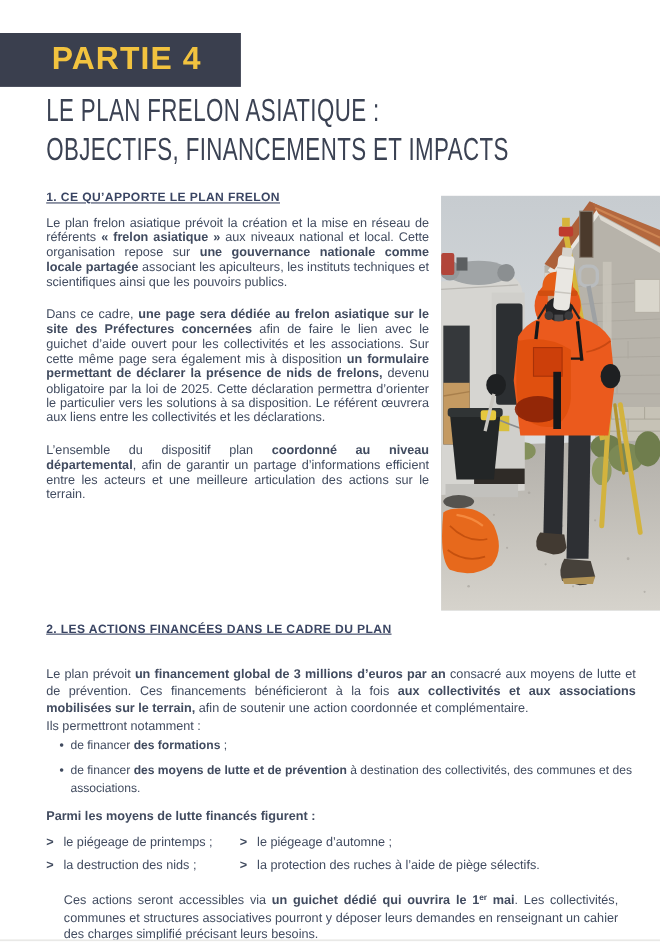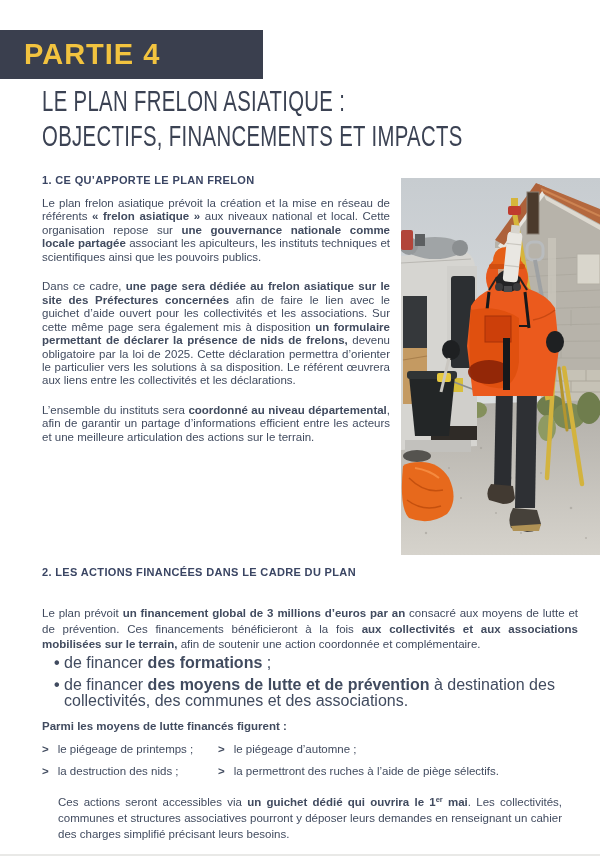--- a/index.html
+++ b/index.html
@@ -5,39 +5,40 @@
   html,body{margin:0;padding:0;background:#ffffff;}
   .page{
     position:relative;width:600px;height:856px;background:#fff;
     font-family:"Liberation Sans",sans-serif;overflow:hidden;
     color:#414b5f;
   }
   .page::after{content:"";position:absolute;left:0;right:0;bottom:0;height:2px;background:#e9e9e7;}
 
   
   .badge{
-    position:absolute;left:0;top:30px;width:263px;height:49px;
+    position:absolute;left:0;top:30px;width:219px;height:49px;
     background:#3a3f4e;display:flex;align-items:center;box-sizing:border-box;
-    padding-left:24px;
+    padding-left:47px;
   }
   .badge span{
     color:#f2c33f;font-weight:700;font-size:29px;letter-spacing:1px;
   }
 
   
   .title{
     position:absolute;left:42px;top:84px;margin:0;
     font-size:29px;line-height:34.5px;font-weight:400;color:#3b4253;
     transform:scaleX(0.70);transform-origin:0 0;white-space:nowrap;
     letter-spacing:0.5px;
   }
 
   h3.shead{
     margin:0 0 11px 0;font-size:11px;font-weight:700;color:#3a4563;
     letter-spacing:0.35px;
+    text-decoration:underline;
   }
 
   
   .leftcol{position:absolute;left:42px;top:174px;width:348px;}
   .leftcol p{
     margin:0 0 16px 0;font-size:11.5px;line-height:13.45px;
     text-align:justify;color:#414b5f;
   }
 
   
@@ -45,21 +46,21 @@
   figure.photo svg{display:block;width:100%;height:100%;}
 
   
   .sec2{position:absolute;left:42px;top:566px;width:536px;}
   .sec2 h3.shead{margin-bottom:28px;}
   .sec2 p{font-size:11.5px;line-height:15.6px;color:#414b5f;}
   .sec2 p.lead{margin:0 0 1px 0;text-align:justify;}
   .sec2 p.listhead{margin:0;}
   ul.dotlist{list-style:none;margin:2px 0 10px 0;padding:0;}
   ul.dotlist li{
-    position:relative;padding-left:22px;font-size:16px;line-height:15.6px;
+    position:relative;padding-left:22px;font-size:11px;line-height:15.6px;
     margin-bottom:7px;color:#414b5f;
   }
   ul.dotlist li::before{content:"•";position:absolute;left:12px;top:0;font-weight:700;}
   p.financed{margin:2px 0 8px 0;font-weight:700;}
   .arrows{
     display:grid;grid-template-columns:176px 1fr;row-gap:6px;
     font-size:11.5px;line-height:15.6px;margin:0 0 9px 0;
   }
   .arrow-item{display:flex;}
   .arrow-item .gt{font-weight:700;margin-right:9px;}
@@ -74,21 +75,21 @@
   <div class="badge">
     <span>PARTIE 4</span>
   </div>
 
   <h1 class="title"><span>LE PLAN FRELON ASIATIQUE :</span><br><span>OBJECTIFS, FINANCEMENTS ET IMPACTS</span></h1>
 
   <div class="leftcol">
     <h3 class="shead">1. CE QU’APPORTE LE PLAN FRELON</h3>
     <p><span>Le plan frelon asiatique prévoit la création et la mise en réseau de référents </span><span style="font-weight: 700;">«&nbsp;frelon asiatique&nbsp;»</span><span> aux niveaux national et local. Cette organisation repose sur </span><span style="font-weight: 700;">une gouvernance nationale comme locale partagée</span><span> associant les apiculteurs, les instituts techniques et scientifiques ainsi que les pouvoirs publics.</span></p>
     <p><span>Dans ce cadre, </span><span style="font-weight: 700;">une page sera dédiée au frelon asiatique sur le site des Préfectures concernées</span><span> afin de faire le lien avec le guichet d’aide ouvert pour les collectivités et les associations. Sur cette même page sera également mis à disposition </span><span style="font-weight: 700;">un formulaire permettant de déclarer la présence de nids de frelons,</span><span> devenu obligatoire par la loi de 2025. Cette déclaration permettra d’orienter le particulier vers les solutions à sa disposition. Le référent œuvrera aux liens entre les collectivités et les déclarations.</span></p>
-    <p><span>L’ensemble du instituts sera </span><span style="font-weight: 700;">coordonné au niveau départemental</span><span>, afin de garantir un partage d’informations efficient entre les acteurs et une meilleure articulation des actions sur le terrain.</span></p>
+    <p><span>L’ensemble du dispositif plan </span><span style="font-weight: 700;">coordonné au niveau départemental</span><span>, afin de garantir un partage d’informations efficient entre les acteurs et une meilleure articulation des actions sur le terrain.</span></p>
   </div>
 
   <figure class="photo">
     <svg viewBox="0 0 199 377" preserveAspectRatio="none">
       <defs>
         <linearGradient id="skyg" x1="0" y1="0" x2="0" y2="1">
           <stop offset="0" stop-color="#c7ccd0"></stop>
             <stop offset="1" stop-color="#e7e9e9"></stop>
         </linearGradient>
         <linearGradient id="roadg" x1="0" y1="0" x2="0" y2="1">
@@ -263,39 +264,40 @@
         <ellipse cx="154" cy="164" rx="9" ry="11" fill="#1e2022"></ellipse>
         <ellipse cx="50" cy="172" rx="9" ry="10" fill="#1e2022"></ellipse>
         <line x1="48" y1="180" x2="40" y2="214" stroke="#c9c6c0" stroke-width="3"></line>
       </g>
     </svg>
   </figure>
 
   <div class="sec2">
     <h3 class="shead">2. LES ACTIONS FINANCÉES DANS LE CADRE DU PLAN</h3>
     <p class="lead"><span>Le plan prévoit </span><span style="font-weight: 700;">un financement global de 3 millions d’euros par an</span><span> consacré aux moyens de lutte et de prévention. Ces financements bénéficieront à la fois </span><span style="font-weight: 700;">aux collectivités et aux associations mobilisées sur le terrain,</span><span> afin de soutenir une action coordonnée et complémentaire.</span></p>
+    <p class="listhead">Ils permettront notamment&nbsp;:</p>
     <ul class="dotlist">
       <li><span>de financer </span><span style="font-weight: 700;">des formations</span><span>&nbsp;;</span></li>
       <li><span>de financer </span><span style="font-weight: 700; text-align: center;">des moyens de lutte et de prévention</span><span> à destination des collectivités, des communes et des associations.</span></li>
     </ul>
     <p class="financed">Parmi les moyens de lutte financés figurent&nbsp;:</p>
     <div class="arrows">
       <div class="arrow-item">
         <span class="gt">&gt;</span>
         <span>le piégeage de printemps&nbsp;;</span>
       </div>
       <div class="arrow-item">
         <span class="gt">&gt;</span>
         <span>le piégeage d’automne&nbsp;;</span>
       </div>
       <div class="arrow-item">
         <span class="gt">&gt;</span>
         <span>la destruction des nids&nbsp;;</span>
       </div>
       <div class="arrow-item">
         <span class="gt">&gt;</span>
-        <span>la permettront des ruches à l’aide de piège sélectifs.</span>
+        <span>la protection des ruches à l’aide de piège sélectifs.</span>
       </div>
     </div>
     <p class="closing"><span>Ces actions seront accessibles via </span><span style="font-weight: 700;">un guichet dédié qui ouvrira le 1</span><sup style="font-weight: 700;">er</sup><span style="font-weight: 700;"> mai</span><span>. Les collectivités, communes et structures associatives pourront y déposer leurs demandes en renseignant un cahier des charges simplifié précisant leurs besoins.</span></p>
   </div>
 
 </div>
 
 </body></html>

